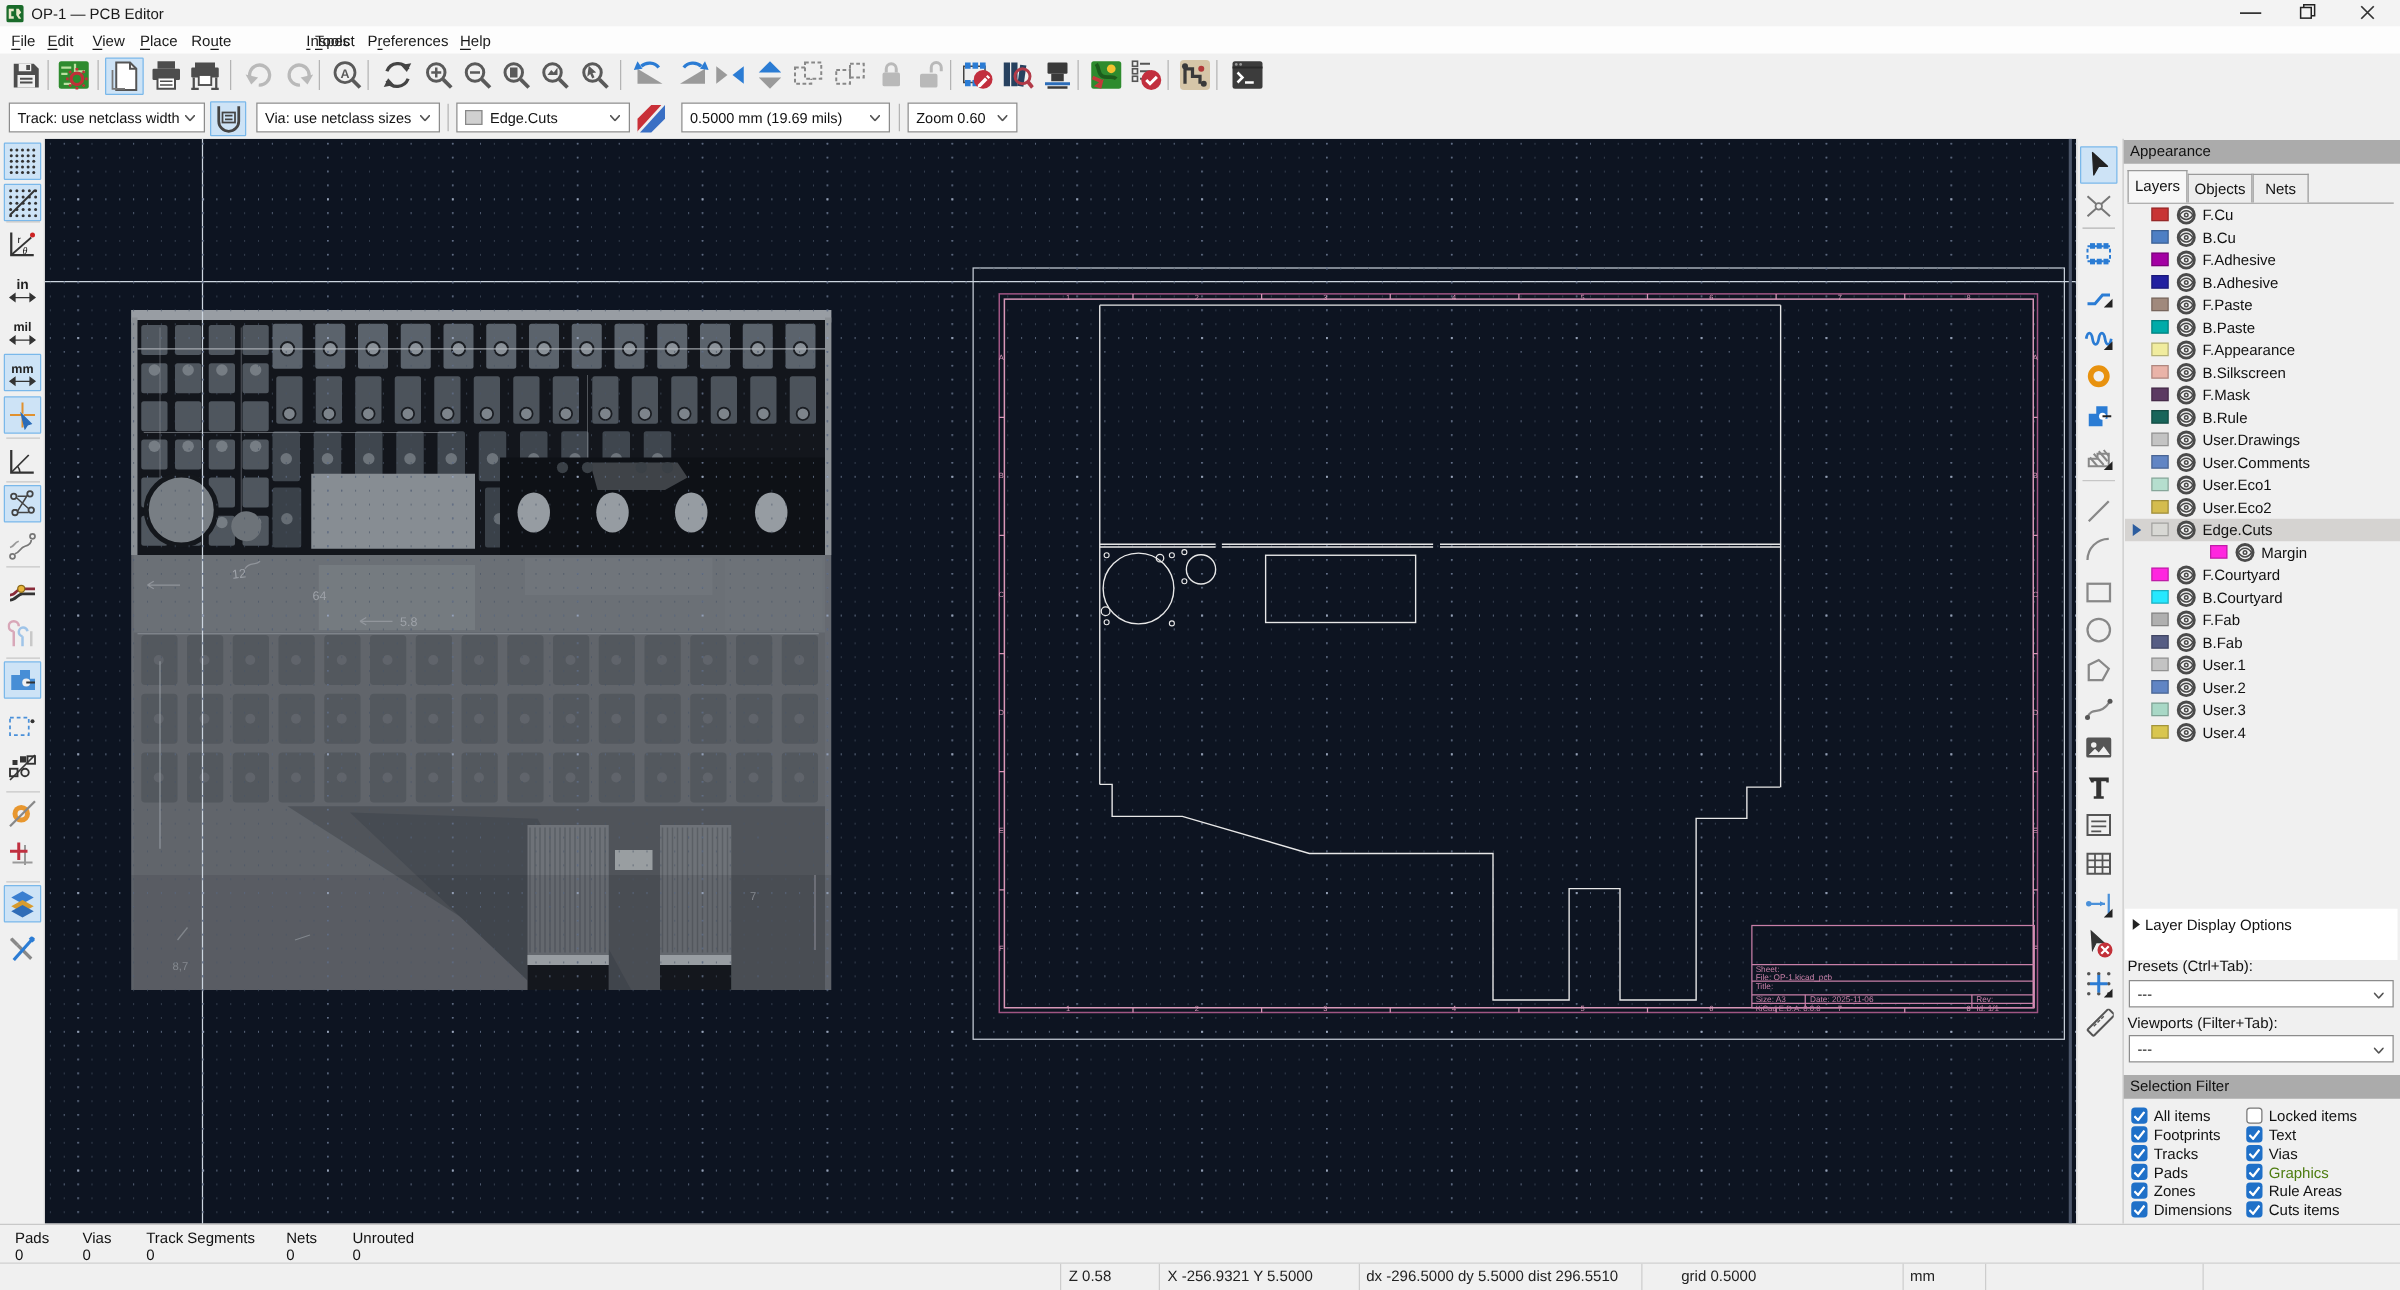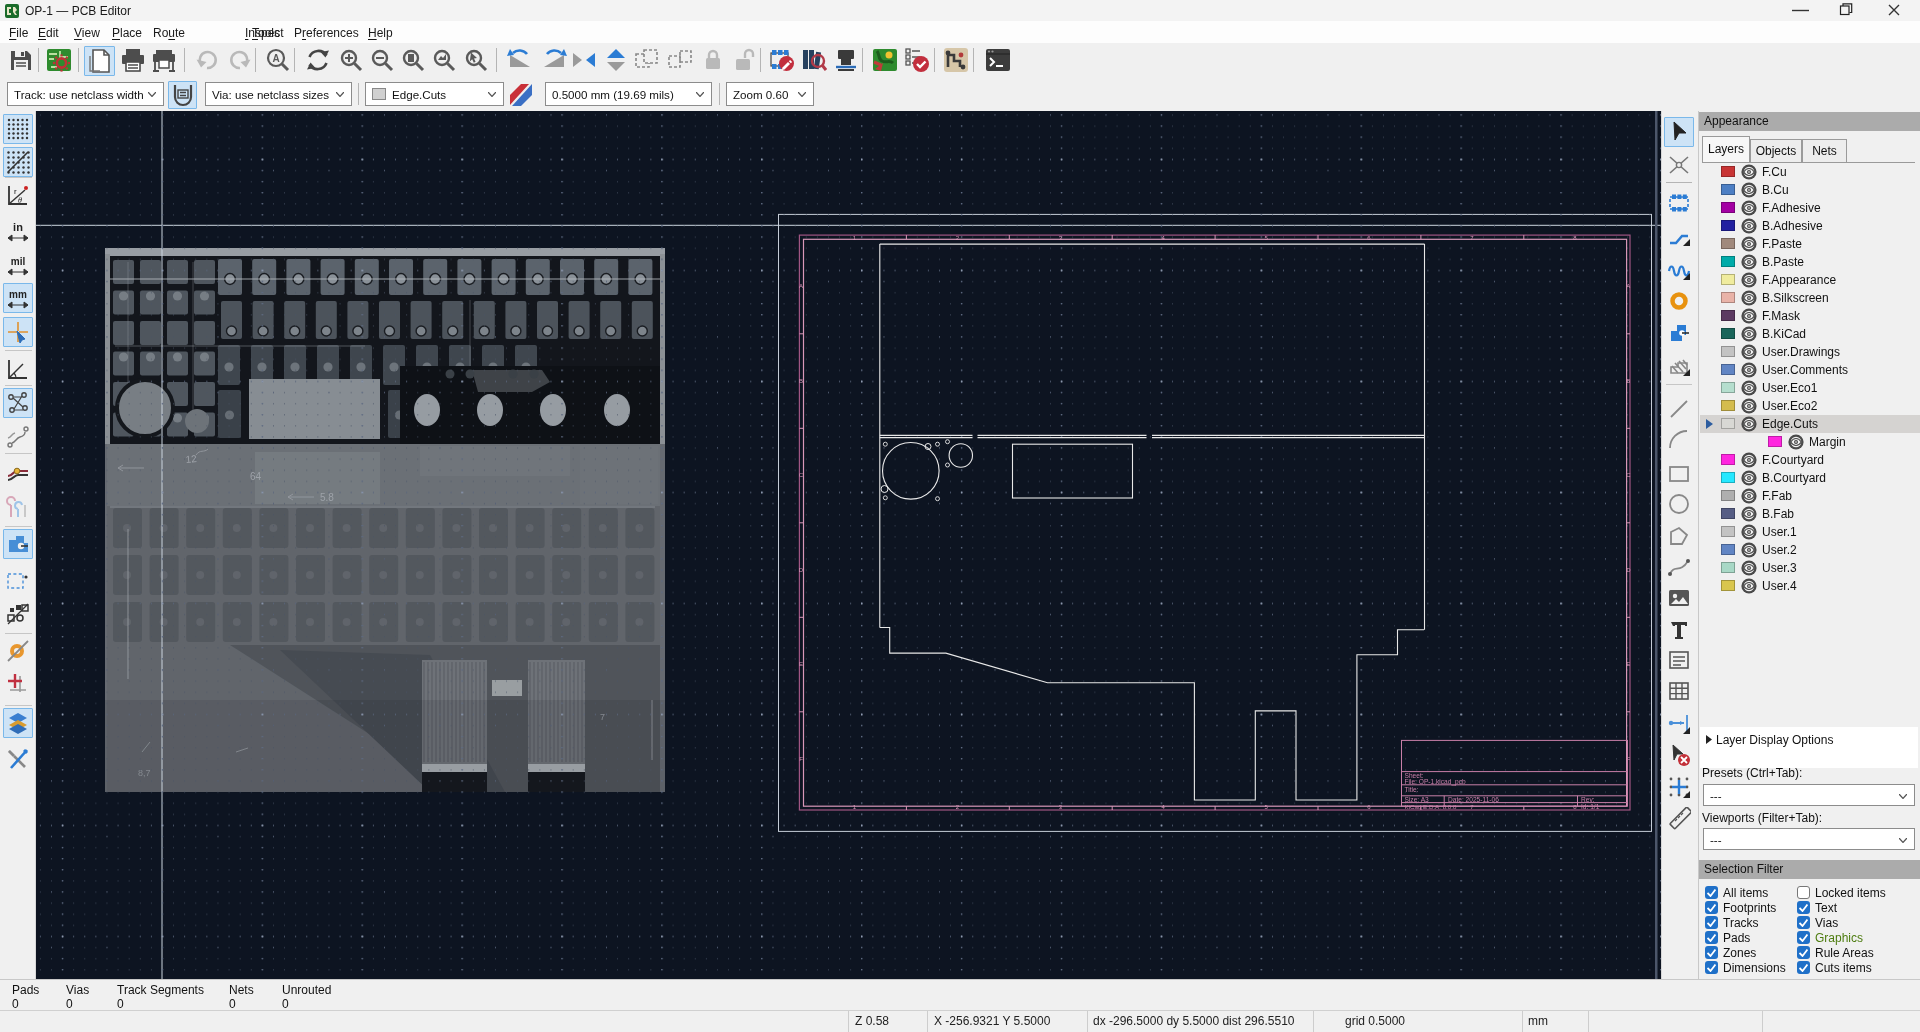--- a/index.html
+++ b/index.html
@@ -1155,21 +1155,21 @@
   </div>
 <div class="lrow" style="top:325px;">
     <span style="position:absolute;left:21px;top:3px;width:14px;height:11px;background:#19655A;border:1px solid rgba(0,0,0,0.25);"></span>
     <svg width="16" height="16" viewBox="0 0 16 16" style="position:absolute;left:41px;top:1px;">
       <circle cx="8" cy="8" r="7.6" fill="#4a4a4a"></circle>
       <circle cx="8" cy="8" r="5.3" fill="#f2f2f2"></circle>
       <path d="M2.7 8C4.2 5.6 6 4.5 8 4.5S11.8 5.6 13.3 8C11.8 10.4 10 11.5 8 11.5S4.2 10.4 2.7 8z" fill="none" stroke="#4a4a4a" stroke-width="1.2"></path>
       <circle cx="8" cy="8" r="2" fill="#4a4a4a"></circle>
       <circle cx="8" cy="8" r="0.8" fill="#fff"></circle>
     </svg>
-    <span style="position:absolute;left:62px;top:2px;">B.KiCad</span>
+    <span style="position:absolute;left:62px;top:2px;">B.Rule</span>
   </div>
 <div class="lrow" style="top:343px;">
     <span style="position:absolute;left:21px;top:3px;width:14px;height:11px;background:#C3C3C3;border:1px solid rgba(0,0,0,0.25);"></span>
     <svg width="16" height="16" viewBox="0 0 16 16" style="position:absolute;left:41px;top:1px;">
       <circle cx="8" cy="8" r="7.6" fill="#4a4a4a"></circle>
       <circle cx="8" cy="8" r="5.3" fill="#f2f2f2"></circle>
       <path d="M2.7 8C4.2 5.6 6 4.5 8 4.5S11.8 5.6 13.3 8C11.8 10.4 10 11.5 8 11.5S4.2 10.4 2.7 8z" fill="none" stroke="#4a4a4a" stroke-width="1.2"></path>
       <circle cx="8" cy="8" r="2" fill="#4a4a4a"></circle>
       <circle cx="8" cy="8" r="0.8" fill="#fff"></circle>
     </svg>

